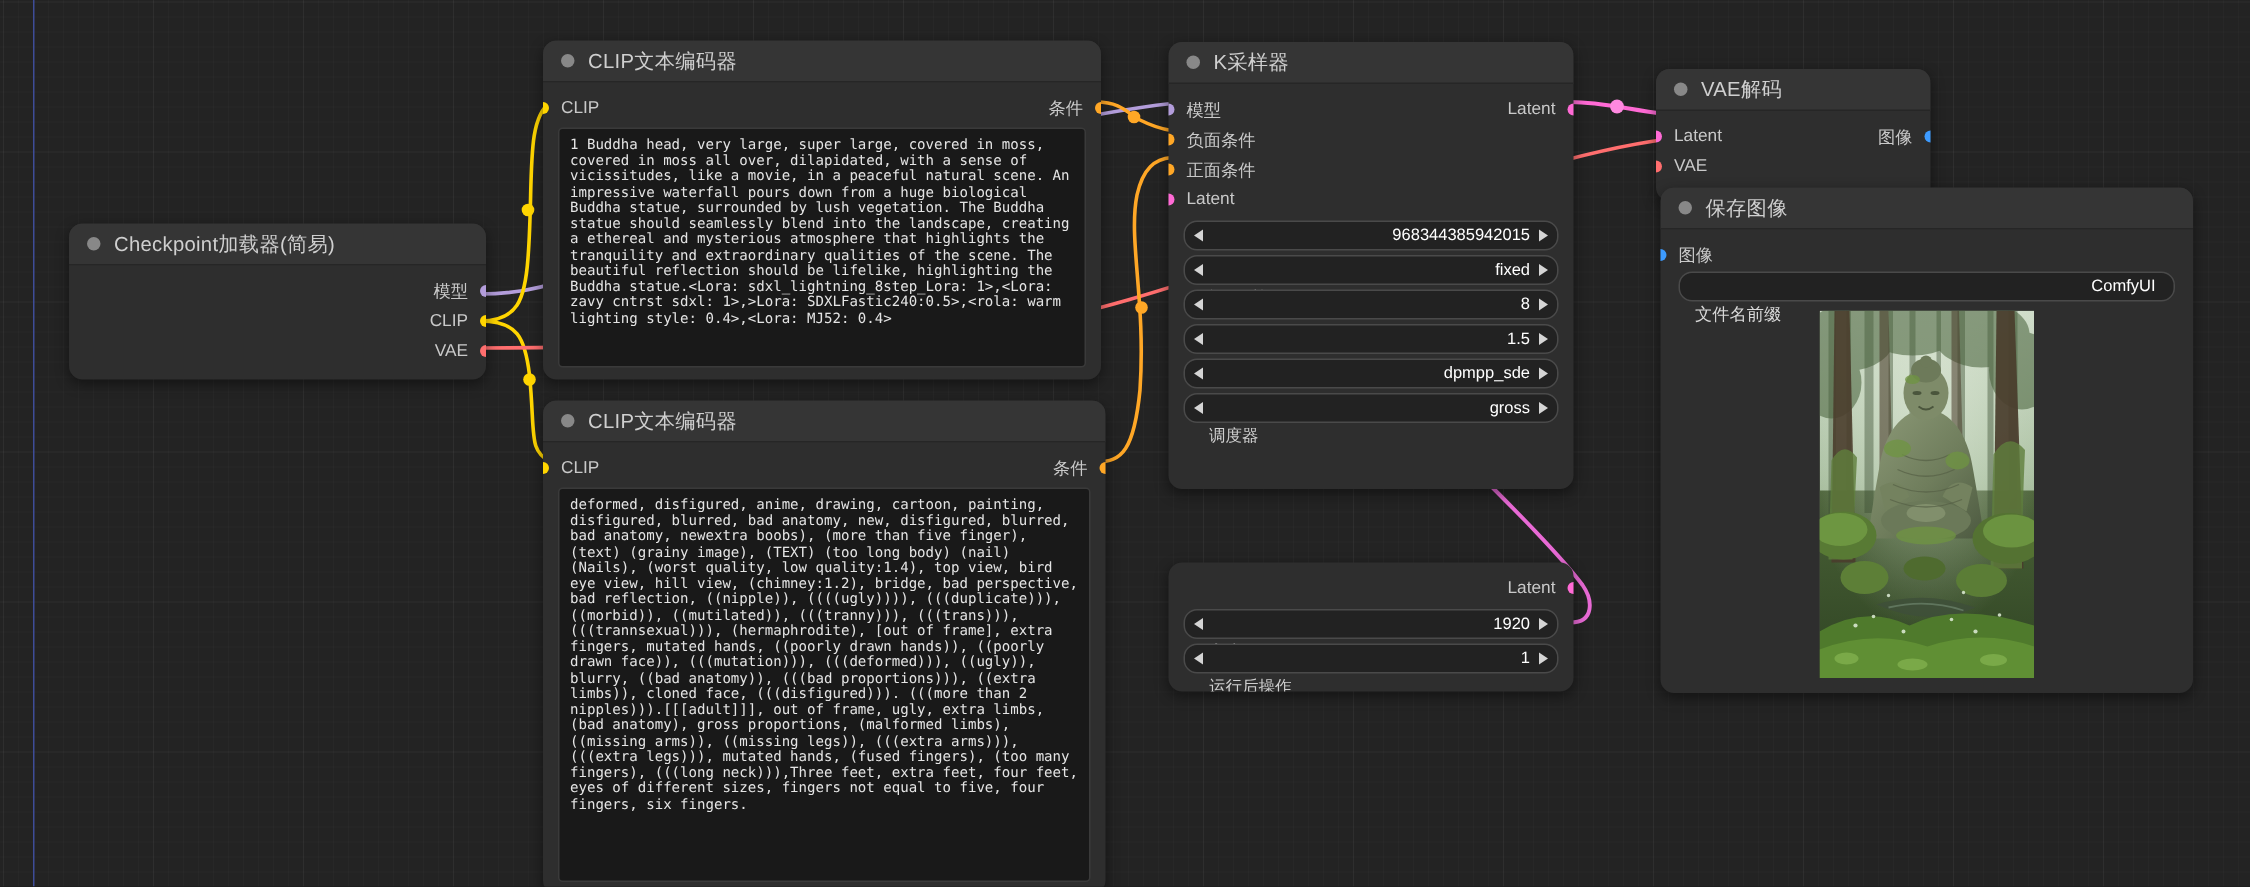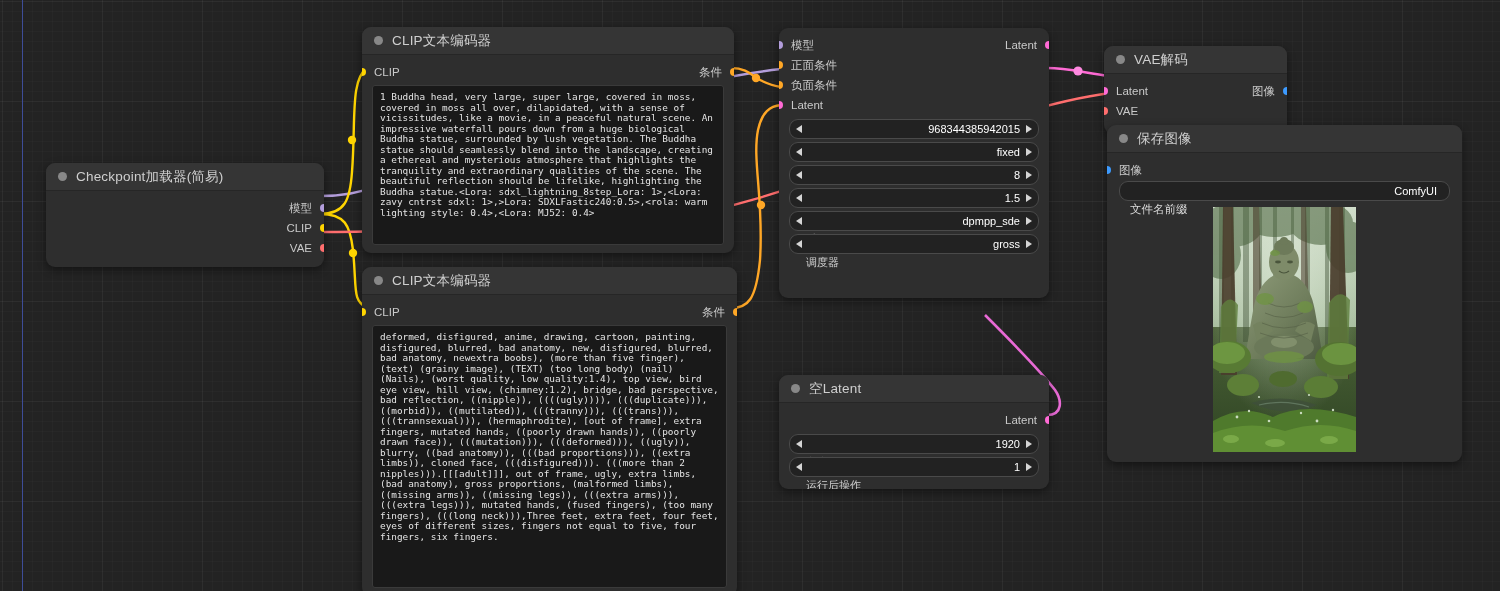--- a/index.html
+++ b/index.html
@@ -124,21 +124,21 @@
 
     <path d="M1047,68 C1068,68 1085,73 1110,76" stroke="#ff6ad5" stroke-width="2.6" fill="none"></path>
     <circle cx="1078" cy="71" r="4.6" fill="#ff89e0"></circle>
 
     <path d="M1047,415 C1063,415 1062,400 1055,390 C1040,370 1010,340 985,315" stroke="#e86ad5" stroke-width="2.6" fill="none"></path>
 
     <path d="M1283,76 C1283,76 1220,118 1170,139 C1145,149 1120,140 1113,137" stroke="#3d9bff" stroke-width="2.4" fill="none"></path>
     <circle cx="1196" cy="125" r="4.4" fill="#4ea6ff"></circle>
   </svg>
 
-  <div class="node" id="n-ckpt" style="left:46px;top:163px;width:278px;">
+  <div class="node" id="n-ckpt" style="left:46px;top:149px;width:278px;">
     <div class="node-title">
       <span class="title-dot"></span>
       <span class="title-text">Checkpoint加载器(简易)</span>
     </div>
     <div class="node-body">
       <div class="slot out">
         <span class="slot-label">模型</span>
         <span class="dot out" style="background:#b39ddb"></span>
       </div>
       <div class="slot out">
@@ -178,34 +178,38 @@
         <span class="dot in" style="background:#ffd500"></span>
         <span class="slot-label">CLIP</span>
         <span class="slot-label">条件</span>
         <span class="dot out" style="background:#ffa726"></span>
       </div>
       <div class="ta" style="height:249px;">deformed, disfigured, anime, drawing, cartoon, painting, disfigured, blurred, bad anatomy, new, disfigured, blurred, bad anatomy, newextra boobs), (more than five finger), (text) (grainy image), (TEXT) (too long body) (nail) (Nails), (worst quality, low quality:1.4), top view, bird eye view, hill view, (chimney:1.2), bridge, bad perspective, bad reflection, ((nipple)), ((((ugly)))), (((duplicate))), ((morbid)), ((mutilated)), (((tranny))), (((trans))), (((trannsexual))), (hermaphrodite), [out of frame], extra fingers, mutated hands, ((poorly drawn hands)), ((poorly drawn face)), (((mutation))), (((deformed))), ((ugly)), blurry, ((bad anatomy)), (((bad proportions))), ((extra limbs)), cloned face, (((disfigured))). (((more than 2 nipples))).[[[adult]]], out of frame, ugly, extra limbs, (bad anatomy), gross proportions, (malformed limbs), ((missing arms)), ((missing legs)), (((extra arms))), (((extra legs))), mutated hands, (fused fingers), (too many fingers), (((long neck))),Three feet, extra feet, four feet, eyes of different sizes, fingers not equal to five, four fingers, six fingers.</div>
     </div>
   </div>
 
   <div class="node" id="n-ks" style="left:779px;top:28px;width:270px;">
+    <div class="node-title">
+      <span class="title-dot"></span>
+      <span class="title-text">K采样器</span>
+    </div>
     <div class="node-body" style="padding-bottom:44px;">
       <div class="slot" style="justify-content:space-between;">
         <span class="dot in" style="background:#b39ddb"></span>
         <span class="slot-label">模型</span>
         <span class="slot-label">Latent</span>
         <span class="dot out" style="background:#ff6ad5"></span>
       </div>
       <div class="slot">
         <span class="dot in" style="background:#ffa726"></span>
-        <span class="slot-label">正面条件</span>
+        <span class="slot-label">负面条件</span>
       </div>
       <div class="slot">
         <span class="dot in" style="background:#ffa726"></span>
-        <span class="slot-label">负面条件</span>
+        <span class="slot-label">正面条件</span>
       </div>
       <div class="slot">
         <span class="dot in" style="background:#ff6ad5"></span>
         <span class="slot-label">Latent</span>
       </div>
 
       <div class="widgets" style="gap:3px;margin-top:3px;">
         <div class="widget">
           <span class="arrow left"></span>
           <span class="w-name">随机种</span>
@@ -240,24 +244,20 @@
           <span class="arrow left"></span>
           <span class="w-name">调度器</span>
           <span class="w-val">gross</span>
           <span class="arrow right"></span>
         </div>
       </div>
     </div>
   </div>
 
   <div class="node" id="n-lat" style="left:779px;top:375px;width:270px;">
-    <div class="node-title">
-      <span class="title-dot"></span>
-      <span class="title-text">空Latent</span>
-    </div>
     <div class="node-body" style="padding-bottom:12px;">
       <div class="slot out">
         <span class="slot-label">Latent</span>
         <span class="dot out" style="background:#ff6ad5"></span>
       </div>
       <div class="widgets" style="gap:3px;margin-top:3px;">
         <div class="widget">
           <span class="arrow left"></span>
           <span class="w-name">高度</span>
           <span class="w-val">1920</span>

